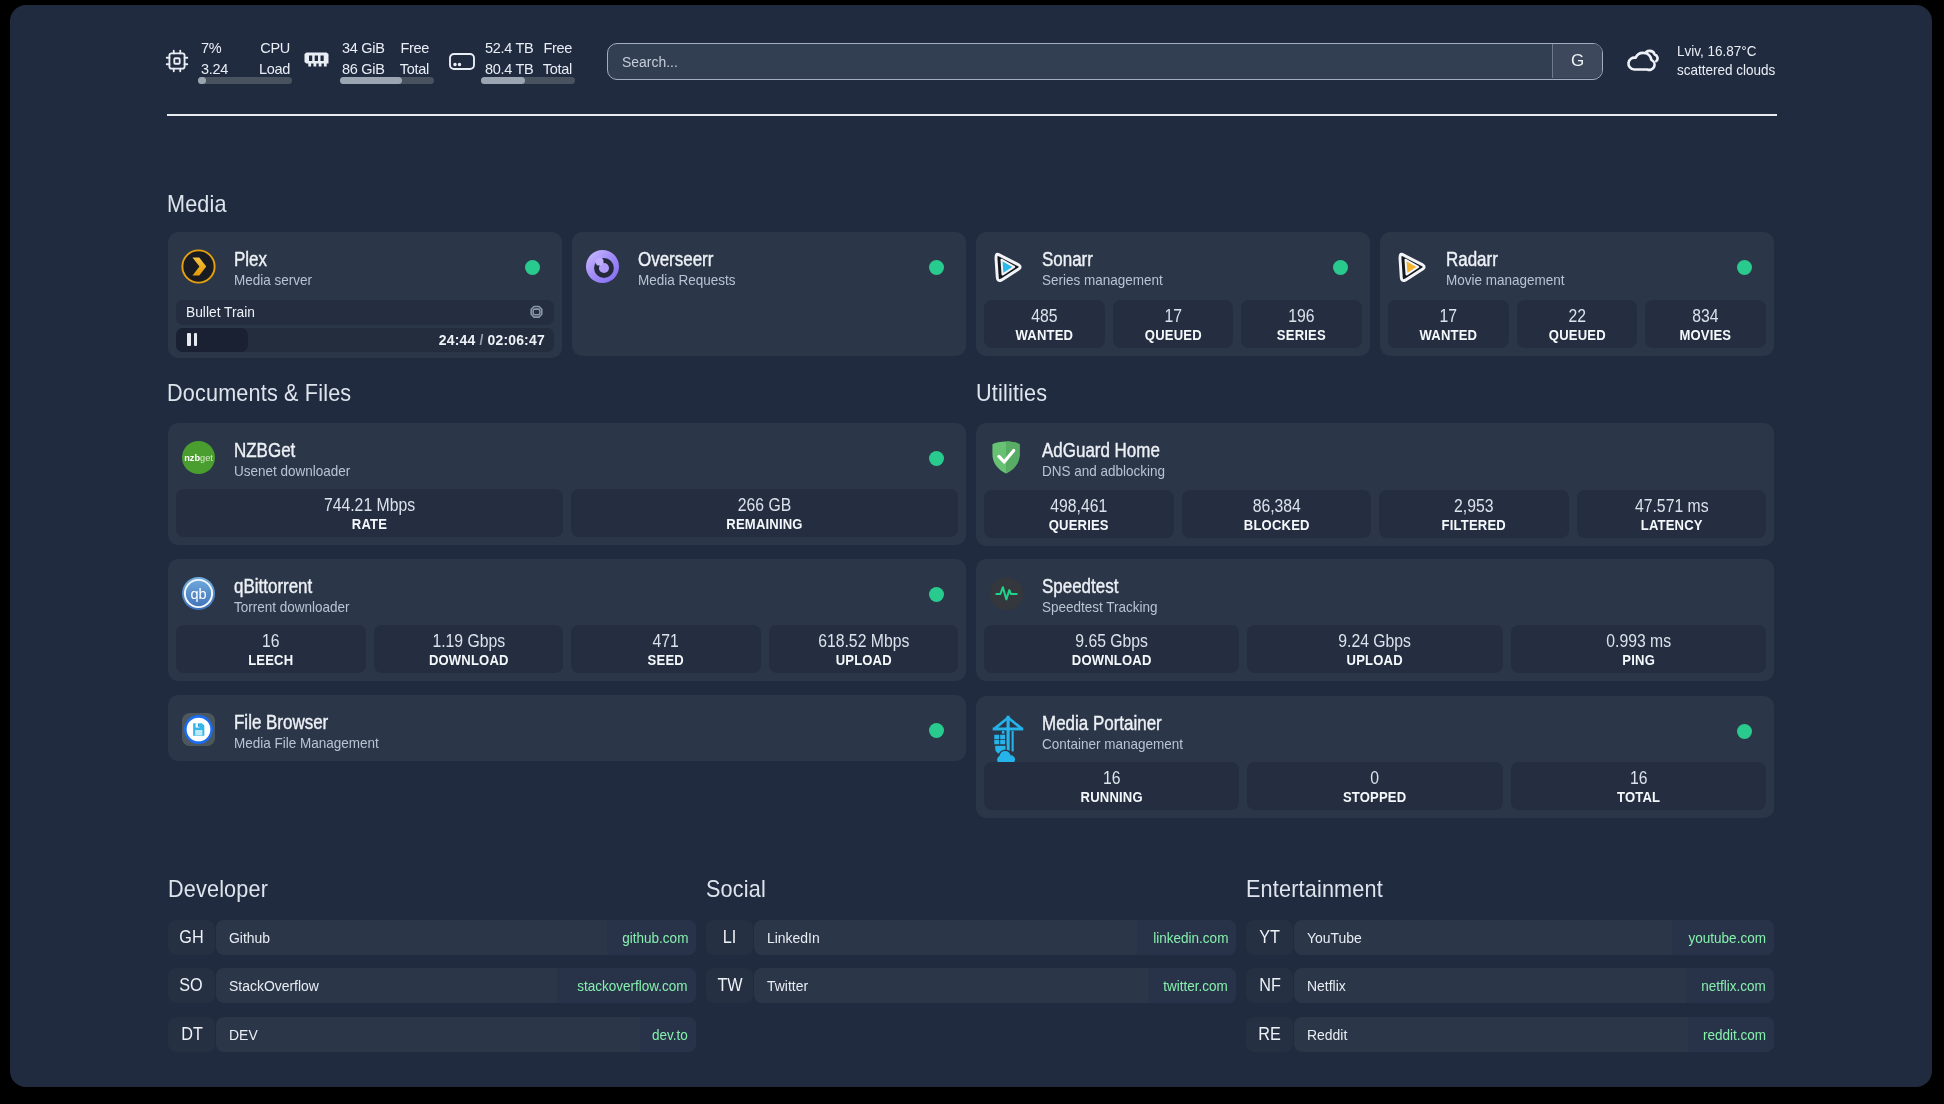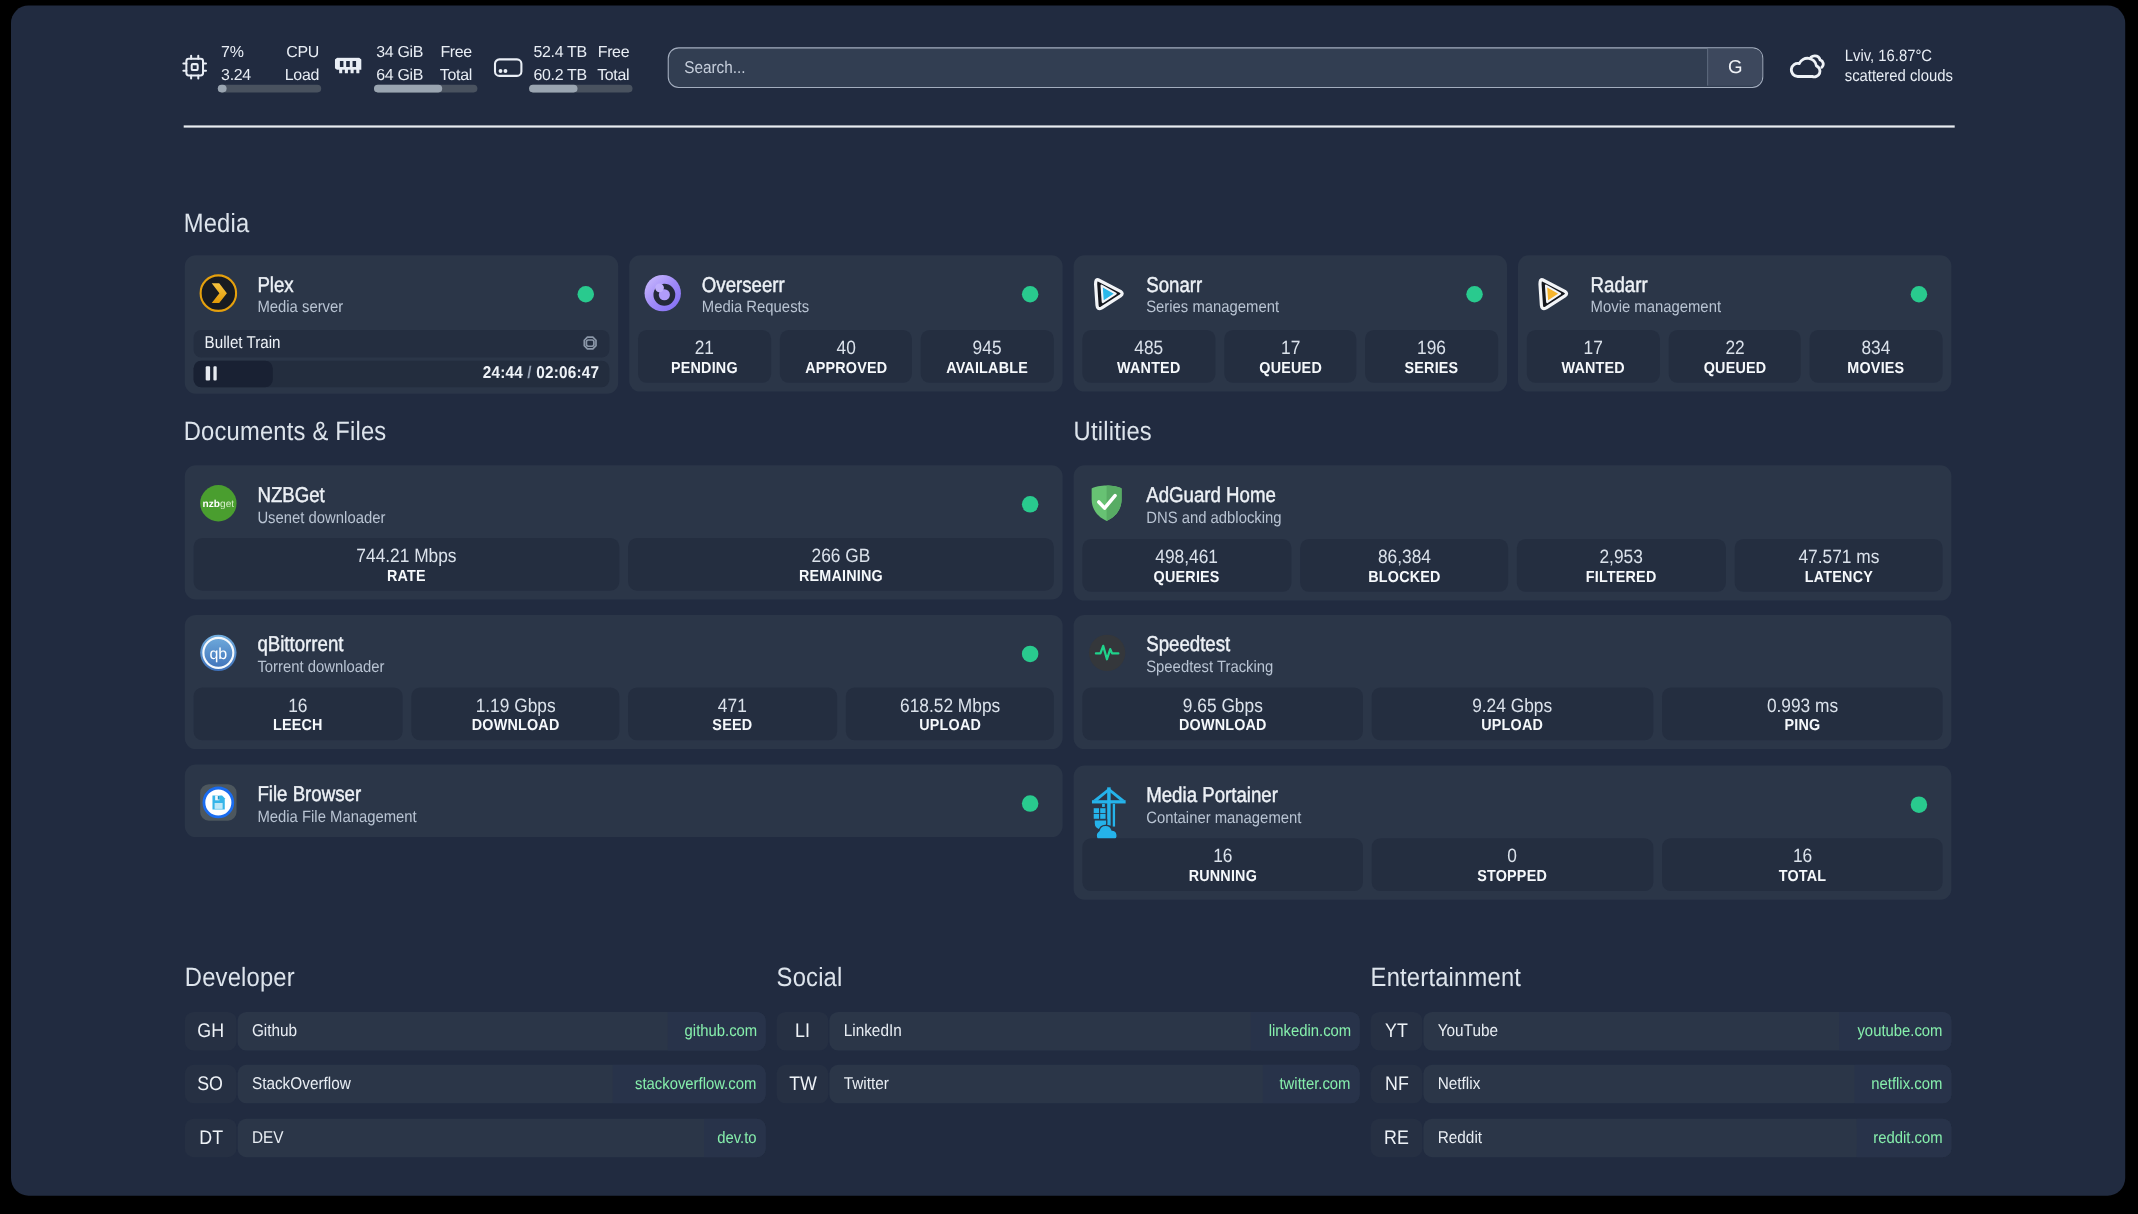--- a/index.html
+++ b/index.html
@@ -75,40 +75,40 @@
 
   <svg class="abs" style="left:304px;top:52px" width="25" height="18" viewBox="0 0 25 18" fill="#e9eef5">
     <path d="M0.5 2 L2.5 0.5 h20 l2 1.5 v9.5 h-1.8 v3 h-2.8 v-3 h-2.4 v3 h-2.8 v-3 h-2.4 v3 h-2.8 v-3 h-2.4 v3 H4.3 v-3 H2.3 l-1.8 -1.5 Z M5 3.5 v5.5 h3.2 V3.5 Z M10.7 3.5 v5.5 h3.3 V3.5 Z M16.5 3.5 v5.5 h3.2 V3.5 Z"></path>
   </svg>
   <div class="resw" style="left:342px;width:87px;">
     <div class="l1">
           <span>34 GiB</span>
           <span>Free</span>
         </div>
     <div class="l2">
-          <span>64 GiB</span>
+          <span>86 GiB</span>
           <span>Total</span>
         </div>
   </div>
   <div class="pbar" style="left:340px;width:94px;">
         <i style="width:65.5%"></i>
       </div>
 
   <svg class="abs" style="left:448px;top:50px" width="28" height="23" viewBox="0 0 28 23" fill="none" stroke="#e9eef5" stroke-width="1.9" stroke-linecap="round" stroke-linejoin="round">
     <rect x="2" y="4" width="24" height="15" rx="4"></rect>
     <circle cx="7" cy="14.5" r="0.8" fill="#e9eef5"></circle>
         <circle cx="11.5" cy="14.5" r="0.8" fill="#e9eef5"></circle>
   </svg>
   <div class="resw" style="left:485px;width:87px;">
     <div class="l1">
           <span>52.4 TB</span>
           <span>Free</span>
         </div>
     <div class="l2">
-          <span>60.2 TB</span>
+          <span>80.4 TB</span>
           <span>Total</span>
         </div>
   </div>
   <div class="pbar" style="left:481px;width:94px;">
         <i style="width:47%"></i>
       </div>
 
   <div id="search">
         <span class="ph">Search...</span>
         <span class="g">G</span>
@@ -166,34 +166,20 @@
             </defs>
         <circle cx="18" cy="18" r="17" fill="url(#ovg)"></circle>
         <circle cx="19.5" cy="19.5" r="10.2" fill="#242a3a"></circle>
         <circle cx="19.5" cy="19.5" r="5.2" fill="#b09cfa"></circle>
         <circle cx="15" cy="13" r="4.1" fill="#bfaefb"></circle>
       </svg>
       <div class="ctitle">Overseerr</div>
           <div class="csub">Media Requests</div>
     </div>
     <div class="dot"></div>
-    <div class="stats">
-      <div class="stat">
-            <div class="n">21</div>
-            <div class="t">PENDING</div>
-          </div>
-      <div class="stat">
-            <div class="n">40</div>
-            <div class="t">APPROVED</div>
-          </div>
-      <div class="stat">
-            <div class="n">945</div>
-            <div class="t">AVAILABLE</div>
-          </div>
-    </div>
   </div>
 
   <div class="card" style="left:976px;top:232px;width:394px;height:124px;">
     <div class="chead">
       <svg class="clogo" viewBox="0 0 36 36">
         <path d="M9.5 5.5 L30.5 16.3 Q33.6 18.4 30.5 20.6 L13 31.8 Q8.8 34 8.5 29.2 L7.2 9.6 Q7.2 4.4 9.5 5.5 Z" fill="#14171e" stroke="#f2f4f7" stroke-width="3" stroke-linejoin="round"></path>
         <path d="M12.8 11 L26 18.4 L13.9 26.3 Z" fill="#2bb8ea" stroke="#f2f4f7" stroke-width="2" stroke-linejoin="round"></path>
       </svg>
       <div class="ctitle">Sonarr</div>
           <div class="csub">Series management</div>

